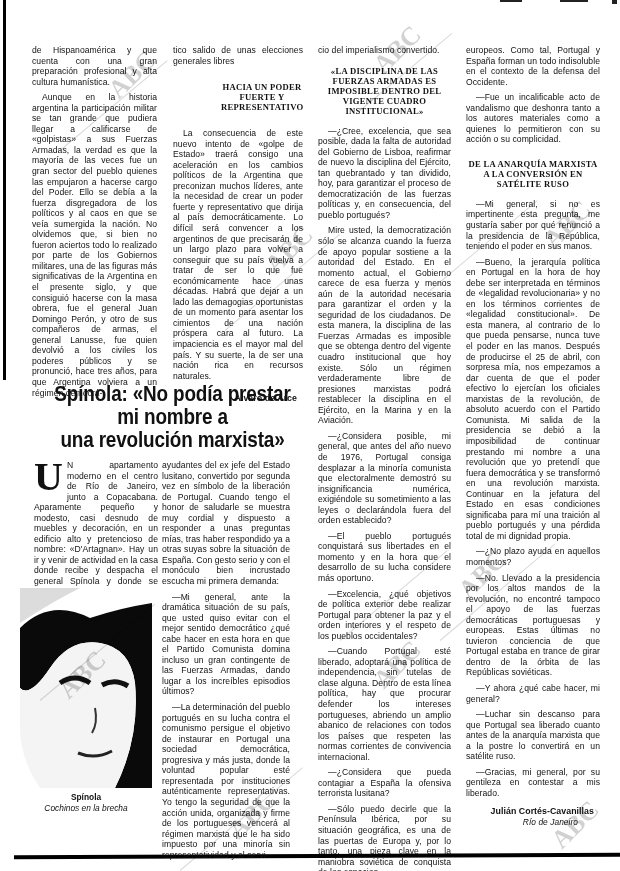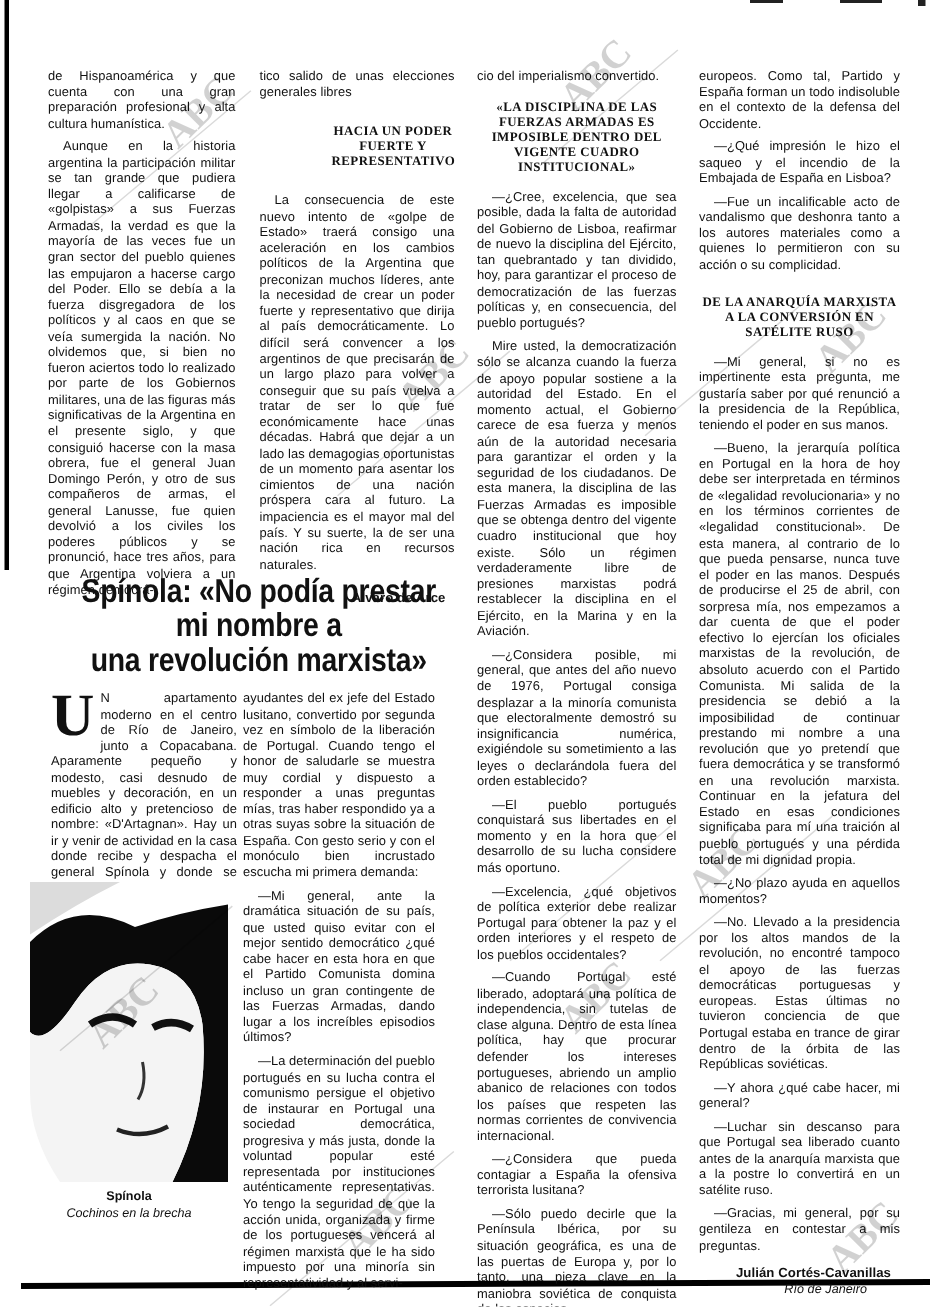--- a/index.html
+++ b/index.html
@@ -95,31 +95,30 @@
   <p>Mire usted, la democratización sólo se alcanza cuando la fuerza de apoyo popular sostiene a la autoridad del Estado. En el momento actual, el Gobierno carece de esa fuerza y menos aún de la autoridad necesaria para garantizar el orden y la seguridad de los ciudadanos. De esta manera, la disciplina de las Fuerzas Armadas es imposible que se obtenga dentro del vigente cuadro institucional que hoy existe. Sólo un régimen verdaderamente libre de presiones marxistas podrá restablecer la disciplina en el Ejército, en la Marina y en la Aviación.</p>
   <p>—¿Considera posible, mi general, que antes del año nuevo de 1976, Portugal consiga desplazar a la minoría comunista que electoralmente demostró su insignificancia numérica, exigiéndole su sometimiento a las leyes o declarándola fuera del orden establecido?</p>
   <p>—El pueblo portugués conquistará sus libertades en el momento y en la hora que el desarrollo de su lucha considere más oportuno.</p>
   <p>—Excelencia, ¿qué objetivos de política exterior debe realizar Portugal para obtener la paz y el orden interiores y el respeto de los pueblos occidentales?</p>
   <p>—Cuando Portugal esté liberado, adoptará una política de independencia, sin tutelas de clase alguna. Dentro de esta línea política, hay que procurar defender los intereses portugueses, abriendo un amplio abanico de relaciones con todos los países que respeten las normas corrientes de convivencia internacional.</p>
   <p>—¿Considera que pueda contagiar a España la ofensiva terrorista lusitana?</p>
   <p>—Sólo puedo decirle que la Península Ibérica, por su situación geográfica, es una de las puertas de Europa y, por lo tanto, una pieza clave en la maniobra soviética de conquista de los espacios</p>
 </div>
 
 <div class="col" style="left:466px; top:45px; width:134px;">
-  <p class="noindent">europeos. Como tal, Partido y España forman un todo indisoluble en el contexto de la defensa del Occidente.</p>
-  <p>—¿Qué impresión le hizo el saqueo y el incendio de la Embajada de España en Lisboa?</p>
+  <p class="noindent">europeos. Como tal, Portugal y España forman un todo indisoluble en el contexto de la defensa del Occidente.</p>
   <p>—Fue un incalificable acto de vandalismo que deshonra tanto a los autores materiales como a quienes lo permitieron con su acción o su complicidad.</p>
   <div class="subhead" style="margin-top:14px;">DE LA ANARQUÍA MARXISTA A LA CONVERSIÓN EN SATÉLITE RUSO</div>
   <p>—Mi general, si no es impertinente esta pregunta, me gustaría saber por qué renunció a la presidencia de la República, teniendo el poder en sus manos.</p>
   <p>—Bueno, la jerarquía política en Portugal en la hora de hoy debe ser interpretada en términos de «legalidad revolucionaria» y no en los términos corrientes de «legalidad constitucional». De esta manera, al contrario de lo que pueda pensarse, nunca tuve el poder en las manos. Después de producirse el 25 de abril, con sorpresa mía, nos empezamos a dar cuenta de que el poder efectivo lo ejercían los oficiales marxistas de la revolución, de absoluto acuerdo con el Partido Comunista. Mi salida de la presidencia se debió a la imposibilidad de continuar prestando mi nombre a una revolución que yo pretendí que fuera democrática y se transformó en una revolución marxista. Continuar en la jefatura del Estado en esas condiciones significaba para mí una traición al pueblo portugués y una pérdida total de mi dignidad propia.</p>
   <p>—¿No plazo ayuda en aquellos momentos?</p>
   <p>—No. Llevado a la presidencia por los altos mandos de la revolución, no encontré tampoco el apoyo de las fuerzas democráticas portuguesas y europeas. Estas últimas no tuvieron conciencia de que Portugal estaba en trance de girar dentro de la órbita de las Repúblicas soviéticas.</p>
   <p>—Y ahora ¿qué cabe hacer, mi general?</p>
   <p>—Luchar sin descanso para que Portugal sea liberado cuanto antes de la anarquía marxista que a la postre lo convertirá en un satélite ruso.</p>
-  <p>—Gracias, mi general, por su gentileza en contestar a mis preguntas.</p>
+  <p>—Gracias, mi general, por su gentileza en contestar a mis liberado.</p>
   <div class="byline">Julián Cortés-Cavanillas</div>
   <div class="dateline">Río de Janeiro</div>
 </div>
 
 <div class="wm-line" style="left:60px;top:150px;width:140px;transform:rotate(-40deg);"></div>
 <div class="watermark" style="left:105px;top:60px;">ABC</div>
 <div class="wm-line" style="left:225px;top:330px;width:150px;transform:rotate(-40deg);"></div>
 <div class="watermark" style="left:262px;top:235px;">ABC</div>
 <div class="wm-line" style="left:360px;top:110px;width:120px;transform:rotate(-40deg);"></div>
 <div class="watermark" style="left:370px;top:35px;">ABC</div>

